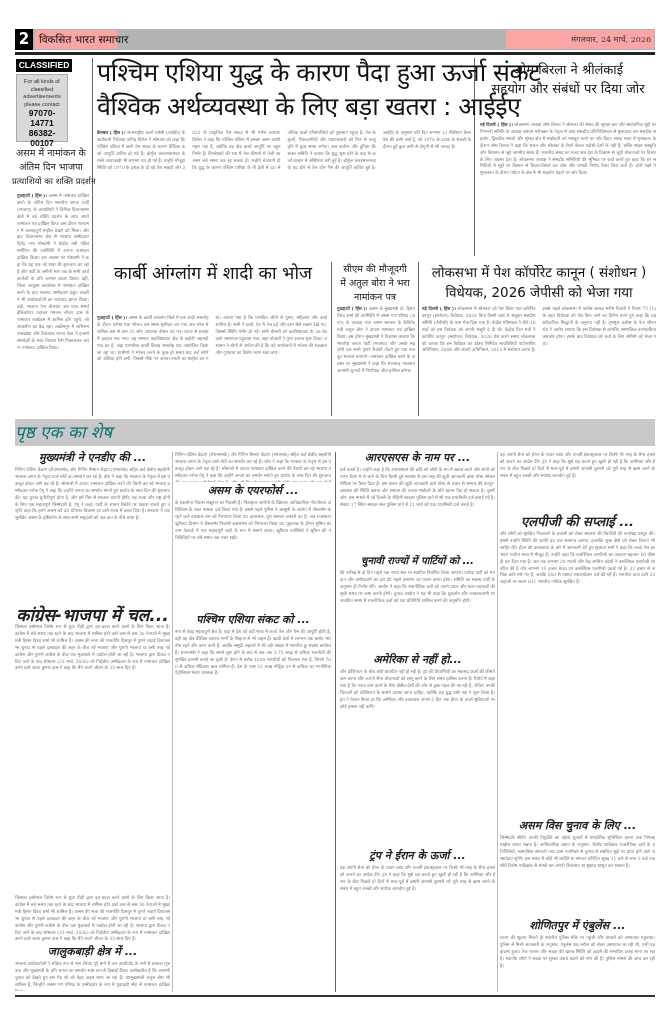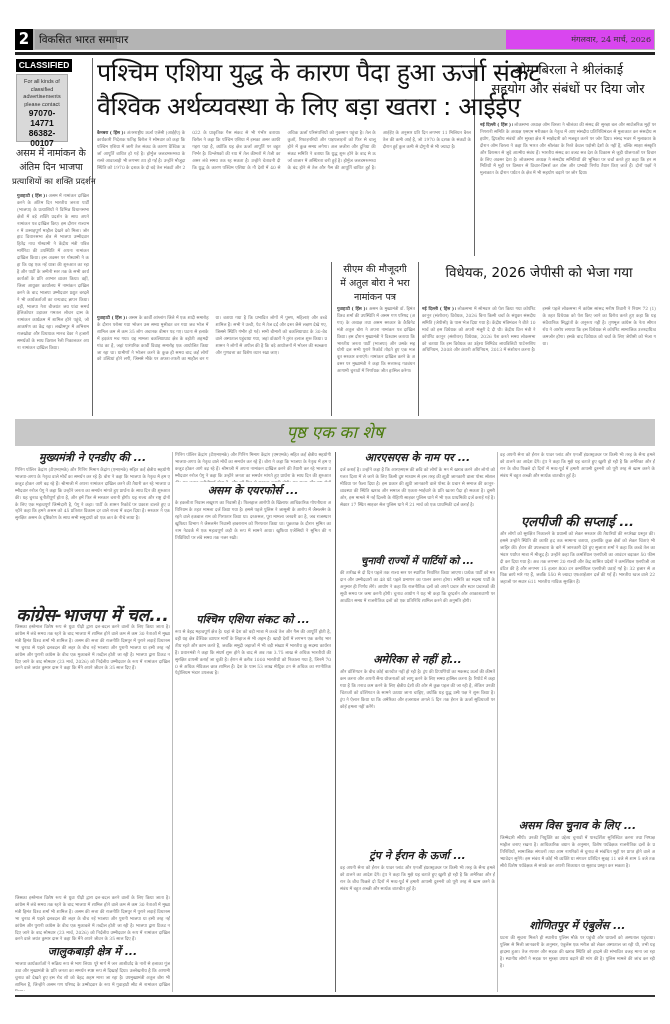--- a/index.html
+++ b/index.html
@@ -2,38 +2,38 @@
 <html><head>
 <meta charset="utf-8">
 <style>
   *{box-sizing:border-box;margin:0;padding:0}
   html,body{width:670px;height:1024px;background:#fff;overflow:hidden}
   body{font-family:"DejaVu Serif",serif;color:#222;position:relative}
   .abs{position:absolute}
   
   .mast{left:15px;top:29px;width:640px;height:21px;background:#b4b4b4}
   .pgno{left:15px;top:29px;width:18px;height:21px;background:#000;color:#fff;font-family:"DejaVu Sans",sans-serif;font-weight:bold;font-size:15px;text-align:center;line-height:21px}
-  .paper{left:35px;top:30px;width:82px;height:19px;background:#a3a3a3;font-size:10.5px;line-height:19px;padding-left:4px;color:#111;white-space:nowrap}
-  .date{left:506px;top:30px;width:148px;height:19px;background:#d946ef;font-size:8px;line-height:19px;text-align:right;padding-right:3px;color:#333}
+  .paper{left:35px;top:30px;width:82px;height:19px;background:#fca5a5;font-size:10.5px;line-height:19px;padding-left:4px;color:#111;white-space:nowrap}
+  .date{left:506px;top:30px;width:148px;height:19px;background:#fca5a5;font-size:8px;line-height:19px;text-align:right;padding-right:3px;color:#333}
   .mastline{left:15px;top:52px;width:640px;height:3px;background:#222}
   
   .clhead{left:16px;top:59px;width:56px;height:13px;background:#000;color:#fff;font-family:"Liberation Sans",sans-serif;font-weight:bold;font-size:8.5px;text-align:center;line-height:13px}
   .clbox{left:16px;top:74px;width:52px;height:68px;background:#d9d9d9;border:1px solid #aaa;font-family:"Liberation Sans",sans-serif;text-align:center;font-size:5.5px;line-height:7.5px;color:#333;padding-top:3px}
   .clbox .ph{font-weight:bold;font-size:8.5px;line-height:10px;color:#111}
   .vrule{width:1px;background:#666}
   
   .h1{font-family:"DejaVu Sans",sans-serif;color:#111;white-space:nowrap;letter-spacing:-0.5px}
   .h2{font-family:"DejaVu Sans",sans-serif;color:#111;text-align:center;white-space:nowrap}
   .h3{font-family:"DejaVu Serif",serif;color:#222;text-align:center;white-space:nowrap}
   .h-it{font-family:"DejaVu Sans",sans-serif;font-style:italic;font-weight:bold;color:#222;text-align:center;white-space:nowrap}
   
   .txt{overflow:hidden;font-size:4.4px;line-height:6.9px;color:#777;text-align:justify;word-break:break-all}
   .txt b{color:#444}
   .section-bar{left:15px;top:419px;width:640px;height:27px;background:#c8c8c8}
-  .section-title{left:15px;top:419px;width:640px;height:27px;font-family:"DejaVu Sans",sans-serif;font-style:italic;font-size:17px;line-height:27px;text-align:center;color:#4d7c0f}
+  .section-title{left:15px;top:419px;width:640px;height:27px;font-family:"DejaVu Sans",sans-serif;font-style:italic;font-size:17px;line-height:27px;color:#0f766e}
   .footline{left:15px;top:995px;width:640px;height:2px;background:#333}
 </style>
 </head>
 <body>
 
 <div class="abs mast"></div>
 <div class="abs pgno">2</div>
 <div class="abs paper">विकसित भारत समाचार</div>
 <div class="abs date">मंगलवार, 24 मार्च, 2026</div>
 <div class="abs mastline"></div>
@@ -72,38 +72,40 @@
 <div class="abs h2" style="left:478px;top:60px;width:180px;font-size:13px;line-height:19px">
   <div>ओम बिरला ने श्रीलंकाई</div>
   <div>सहयोग और संबंधों पर दिया जोर</div>
 </div>
 <div class="abs txt" style="left:480px;top:122px;width:176px;height:134px">
   <b>नई दिल्ली ( हिंस )।</b>
   <span>लोकसभा अध्यक्ष ओम बिरला ने श्रीलंका की संसद की सुरक्षा बल और सार्वजनिक मुद्दों पर निगरानी समिति के अध्यक्ष एसएम मरीक्कर के नेतृत्व में आए संसदीय प्रतिनिधिमंडल से मुलाकात कर संसदीय सहयोग, द्विपक्षीय संबंधों और सुरक्षा क्षेत्र में साझेदारी को मजबूत करने पर जोर दिया। संसद भवन में मुलाकात के दौरान ओम बिरला ने कहा कि भारत और श्रीलंका के रिश्ते केवल पड़ोसी देशों के नहीं हैं, बल्कि साझा संस्कृति और विरासत से जुड़े आत्मीय संबंध हैं। भारतीय संसद का बजट सत्र देश के विकास से जुड़ी योजनाओं पर विचार के लिए अवसर देता है। लोकसभा अध्यक्ष ने संसदीय समितियों की भूमिका पर चर्चा करते हुए कहा कि इन समितियों में मुद्दों पर विस्तार से विचार-विमर्श कर ठोस और प्रभावी निर्णय तैयार किए जाते हैं। दोनों पक्षों ने मुलाकात के दौरान पर्यटन के क्षेत्र में भी सहयोग बढ़ाने पर जोर दिया।</span>
 </div>
 
 <div class="abs h2" style="left:97px;top:262px;width:232px;font-size:17.5px;line-height:22px">
+  <div>कार्बी आंग्लांग में शादी का भोज</div>
 </div>
 <div class="abs txt" style="left:97px;top:315px;width:230px;height:100px;column-count:2;column-gap:7px">
   <b>गुवाहाटी ( हिंस )।</b>
   <span>असम के कार्बी आंग्लांग जिले में एक शादी समारोह के दौरान परोसा गया भोजन उस समय मुसीबत बन गया जब भोज में शामिल कम से कम 35 लोग अचानक बीमार पड़ गए। घटना से इलाके में हड़कंप मच गया। यह मामला बकलियाघाट क्षेत्र के बहोती अहमदी गांव का है, जहां पारंपरिक कार्बी विवाह समारोह एक आयोजित किया जा रहा था। ग्रामीणों ने भोजन करने के कुछ ही समय बाद कई लोगों को उल्टियां होने लगीं, जिससे मौके पर अफरा-तफरी का माहौल बन गया। बताया गया है कि प्रभावित लोगों में पुरुष, महिलाएं और बच्चे शामिल हैं। सभी ने उल्टी, पेट में तेज दर्द और दस्त जैसे लक्षण देखे गए, जिससे स्थिति गंभीर हो गई। सभी बीमारों को बकलियाघाट के 30-बेड वाले अस्पताल पहुंचाया गया, जहां डॉक्टरों ने तुरंत इलाज शुरू किया। प्रशासन ने लोगों से अपील की है कि बड़े आयोजनों में भोजन की स्वच्छता और गुणवत्ता का विशेष ध्यान रखा जाए।</span>
 </div>
 
 <div class="abs h3" style="left:334px;top:262px;width:82px;font-size:9.5px;line-height:14px">
   <div>सीएम की मौजूदगी</div>
   <div>में अतुल बोरा ने भरा</div>
   <div>नामांकन पत्र</div>
 </div>
 <div class="abs txt" style="left:337px;top:306px;width:78px;height:110px">
   <b>गुवाहाटी ( हिंस )।</b>
   <span>असम के मुख्यमंत्री डॉ. हिमंत विश्व शर्मा की उपस्थिति में असम गण परिषद (अगप) के अध्यक्ष तथा असम सरकार के कैबिनेट मंत्री अतुल बोरा ने अपना नामांकन पत्र दाखिल किया। इस दौरान मुख्यमंत्री ने विश्वास जताया कि भारतीय जनता पार्टी (भाजपा) और उसके सहयोगी दल सभी पुराने रिकॉर्ड तोड़ते हुए एक मजबूत सरकार बनाएंगे। नामांकन दाखिल करने के अवसर पर मुख्यमंत्री ने कहा कि सत्तारूढ़ गठबंधन आगामी चुनावों में निर्णायक जीत हासिल करेगा।</span>
 </div>
 <div class="abs vrule" style="left:418px;top:262px;height:154px"></div>
 
 <div class="abs h2" style="left:421px;top:262px;width:236px;font-size:13.5px;line-height:20px">
+  <div>लोकसभा में पेश कॉर्पोरेट कानून ( संशोधन )</div>
   <div>विधेयक, 2026 जेपीसी को भेजा गया</div>
 </div>
 <div class="abs txt" style="left:422px;top:306px;width:234px;height:110px;column-count:2;column-gap:7px">
   <b>नई दिल्ली ( हिंस )।</b>
   <span>लोकसभा में सोमवार को पेश किया गया कॉर्पोरेट कानून (संशोधन) विधेयक, 2026 बिना किसी चर्चा के संयुक्त संसदीय समिति (जेपीसी) के पास भेज दिया गया है। केंद्रीय मंत्रिमंडल ने बीते 10 मार्च को इस विधेयक को अपनी मंजूरी दे दी थी। केंद्रीय वित्त मंत्री ने कॉर्पोरेट कानून (संशोधन) विधेयक, 2026 पेश करते समय लोकसभा को बताया कि इस विधेयक का उद्देश्य लिमिटेड लायबिलिटी पार्टनरशिप अधिनियम, 2008 और कंपनी अधिनियम, 2013 में संशोधन करना है। इससे पहले लोकसभा में कांग्रेस सांसद मनीष तिवारी ने नियम 72 (1) के तहत विधेयक को पेश किए जाने का विरोध करते हुए कहा कि यह संवैधानिक सिद्धांतों के अनुरूप नहीं है। तृणमूल कांग्रेस के नेता सौगत रॉय ने आरोप लगाया कि इस विधेयक से कॉर्पोरेट सामाजिक उत्तरदायित्व कमजोर होगा। इसके बाद विधेयक को चर्चा के लिए जेपीसी को भेजा गया।</span>
 </div>
 
 <div class="abs section-bar"></div>
 <div class="abs section-title">पृष्ठ एक का शेष</div>
 

